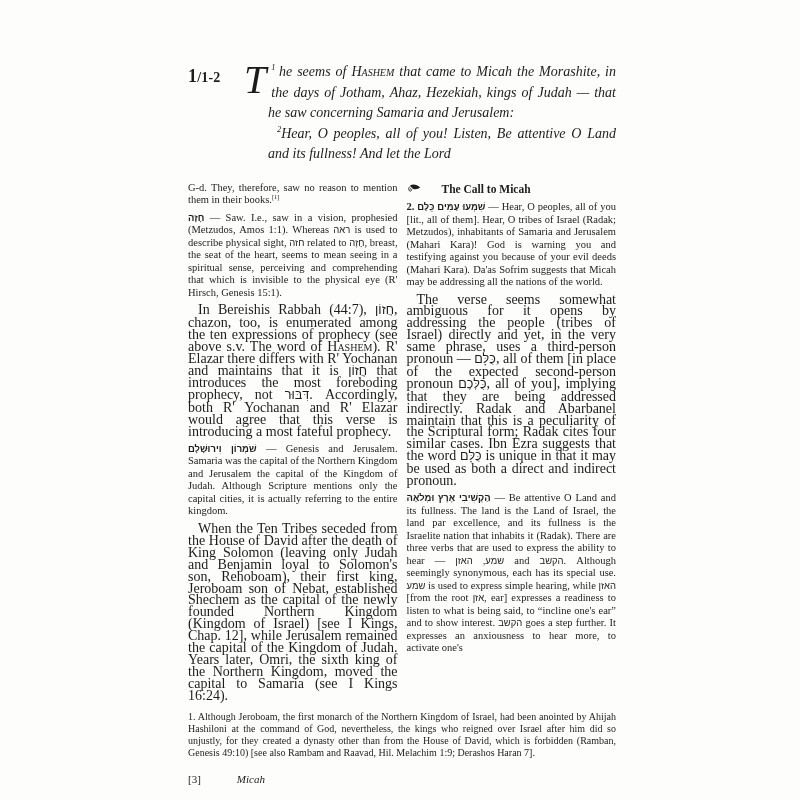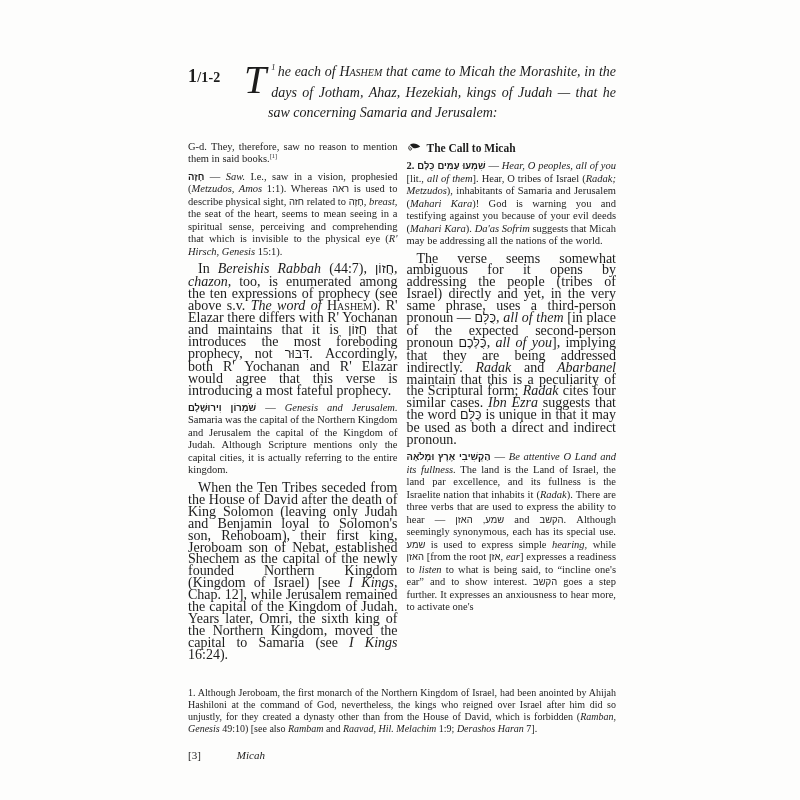--- a/index.html
+++ b/index.html
@@ -21,48 +21,49 @@
   .seg-dc{float:left;font-size:40px;line-height:33px;padding:1px 5px 0 0;margin-left:-24px;}
   .seg-sup{vertical-align:super;font-size:0.6em;line-height:0;}
   .seg-sc{font-variant:small-caps;}
 
   
   .columns{display:flex;gap:9px;margin-top:17px;min-height:438px;}
   .col{flex:1;min-width:0;font-size:10.5px;line-height:12.5px;text-align:justify;}
   .col p{margin:0 0 5px;}
   .col p.small{font-size:14px;line-height:11.9px;}
   .col p.indent{text-indent:10px;}
-  .col-heading{font-weight:bold;font-size:11.5px;margin:1px 0 6px;display:flex;align-items:center;gap:6px;}
+  .col-heading{font-weight:bold;font-size:11.5px;margin:1px 0 6px;display:flex;align-items:center;gap:21px;}
   .leaf{flex:0 0 auto;display:inline-block;}
 
   .seg-he,.seg-heb{font-family:Liberation Sans, sans-serif;font-size:0.9em;font-style:normal;}
   .seg-heb{font-weight:bold;}
-  .seg-i{font-style:italic;}
+  .seg-i{}
   .seg-b{font-weight:bold;}
 
   
-  .footnote{margin-top:21px;font-size:10px;line-height:12.3px;text-align:justify;}
+  .footnote{margin-top:4px;font-size:10px;line-height:12.3px;text-align:justify;}
   .footer{margin-top:13px;font-size:11px;}
   .footer .book{font-style:italic;margin-left:36px;}
 </style>
 </head>
 <body>
 
 <div class="page">
 
   <div class="header-block">
     <div class="verse-ref"><span class="seg-refbig">1</span><span class="seg-t">/1-2</span></div>
     <div class="translation">
-      <p class="v1"><span class="seg-sup">1 </span><span class="seg-dc">T</span><span class="seg-t">he each of </span><span class="seg-sc">Hashem</span><span class="seg-t"> that came to Micah the Morashite, in the days of Jotham, Ahaz, Hezekiah, kings of Judah — that he saw concerning Samaria and Jerusalem:</span></p>
+      <p class="v1"><span class="seg-sup">1 </span><span class="seg-dc">T</span><span class="seg-t">he seems of </span><span class="seg-sc">Hashem</span><span class="seg-t"> that came to Micah the Morashite, in the days of Jotham, Ahaz, Hezekiah, kings of Judah — that he saw concerning Samaria and Jerusalem:</span></p>
+      <p class="v2"><span class="seg-sup">2</span><span class="seg-t">Hear, O peoples, all of you! Listen, Be attentive O Land and its fullness! And let the Lord</span></p>
     </div>
   </div>
 
   <div class="columns">
     <div class="col">
-      <p><span class="seg-t">G-d. They, therefore, saw no reason to mention them in said books.</span><span class="seg-sup">[1]</span></p>
+      <p><span class="seg-t">G-d. They, therefore, saw no reason to mention them in their books.</span><span class="seg-sup">[1]</span></p>
       <p><span class="seg-heb">חָזָה</span><span class="seg-t"> — </span><span class="seg-i">Saw.</span><span class="seg-t"> I.e., saw in a vision, prophesied (</span><span class="seg-i">Metzudos, Amos</span><span class="seg-t"> 1:1). Whereas </span><span class="seg-he">ראה</span><span class="seg-t"> is used to describe physical sight, </span><span class="seg-he">חזה</span><span class="seg-t"> related to </span><span class="seg-he">חָזֶה</span><span class="seg-t">, </span><span class="seg-i">breast,</span><span class="seg-t"> the seat of the heart, seems to mean seeing in a spiritual sense, perceiving and comprehending that which is invisible to the physical eye (</span><span class="seg-i">R' Hirsch, Genesis</span><span class="seg-t"> 15:1).</span></p>
       <p class="small indent"><span class="seg-t">In </span><span class="seg-i">Bereishis Rabbah</span><span class="seg-t"> (44:7), </span><span class="seg-he">חֲזוֹן</span><span class="seg-t">, </span><span class="seg-i">chazon,</span><span class="seg-t"> too, is enumerated among the ten expressions of prophecy (see above s.v. </span><span class="seg-i">The word of </span><span class="seg-sc">Hashem</span><span class="seg-t">). R' Elazar there differs with R' Yochanan and maintains that it is </span><span class="seg-he">חֲזוֹן</span><span class="seg-t"> that introduces the most foreboding prophecy, not </span><span class="seg-he">דִּבּוּר</span><span class="seg-t">. Accordingly, both R' Yochanan and R' Elazar would agree that this verse is introducing a most fateful prophecy.</span></p>
       <p><span class="seg-heb">שֹׁמְרוֹן וִירוּשָׁלָם</span><span class="seg-t"> — </span><span class="seg-i">Genesis and Jerusalem.</span><span class="seg-t"> Samaria was the capital of the Northern Kingdom and Jerusalem the capital of the Kingdom of Judah. Although Scripture mentions only the capital cities, it is actually referring to the entire kingdom.</span></p>
       <p class="small indent"><span class="seg-t">When the Ten Tribes seceded from the House of David after the death of King Solomon (leaving only Judah and Benjamin loyal to Solomon's son, Rehoboam), their first king, Jeroboam son of Nebat, established Shechem as the capital of the newly founded Northern Kingdom (Kingdom of Israel) [see </span><span class="seg-i">I Kings,</span><span class="seg-t"> Chap. 12], while Jerusalem remained the capital of the Kingdom of Judah. Years later, Omri, the sixth king of the Northern Kingdom, moved the capital to Samaria (see </span><span class="seg-i">I Kings</span><span class="seg-t"> 16:24).</span></p>
     </div>
     <div class="col">
       <h3 class="col-heading">
         <span class="leaf">
           <svg width="14" height="10" viewBox="0 0 14 10" aria-hidden="true">
             <path d="M13.2 4.6 C10 1.2 5.8 0.8 3.2 2.4 C4.6 6.2 8.8 7.8 13.2 4.6 Z" fill="#1c1c1c"></path>

